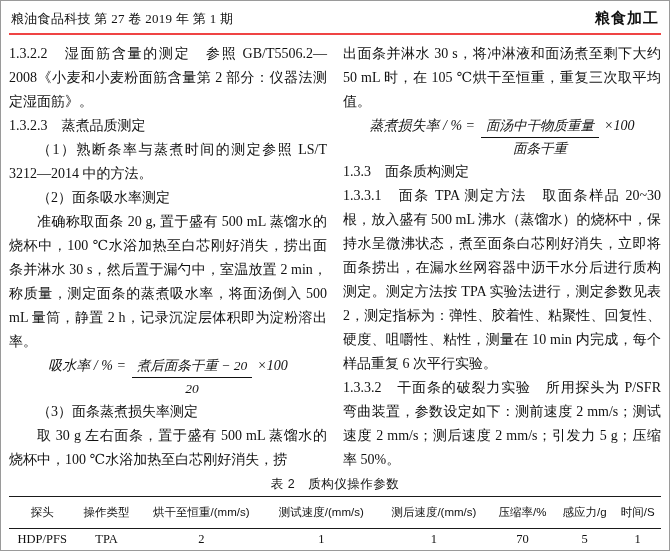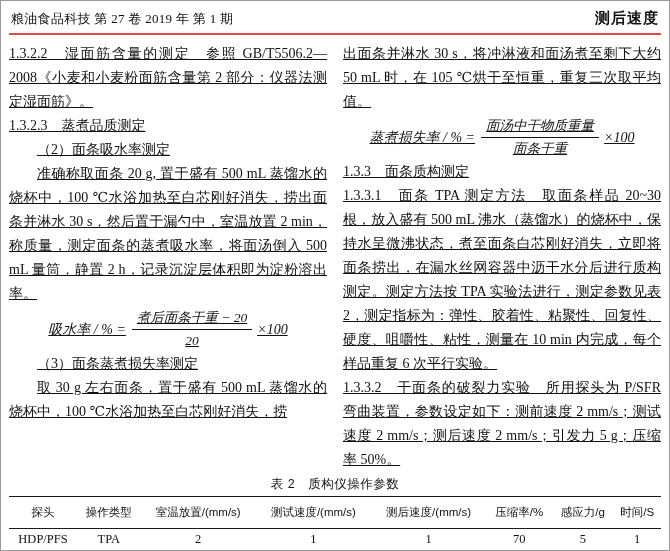--- a/index.html
+++ b/index.html
@@ -15,26 +15,26 @@
   
   .hdr{
     display:flex;justify-content:space-between;align-items:baseline;
     padding:3px 2px 5px 2px;
     border-bottom:2px solid #ef4444;
   }
   .hdr-left{font-size:13px;letter-spacing:.3px;}
   .hdr-right{font-size:15px;font-weight:bold;letter-spacing:1px;}
   
   .columns{display:flex;gap:16px;padding-top:7px;}
-  .col{width:318px;font-size:14px;line-height:24px;text-align:justify;text-decoration:underline;}
+  .col{width:318px;font-size:14px;line-height:24px;text-align:justify;}
   .col p{margin:0;}
   .indent{text-indent:2em;}
   
   .formula{
-    display:flex;justify-content:center;align-items:center;
+    display:flex;justify-content:center;align-items:flex-start;
     font-style:italic;margin:2px 0 1px 0;font-size:14px;line-height:20px;
   }
   .frac{display:inline-flex;flex-direction:column;align-items:center;margin:0 3px;font-size:13.5px;}
   .frac .num{padding:0 5px 1px 5px;border-bottom:1px solid #111;}
   .frac .den{padding-top:1px;}
   .f-lhs{margin-right:3px;}
   .f-rhs{margin-left:2px;}
   
   .tbl-wrap{margin-top:4px;}
   .tbl-title{
@@ -51,28 +51,29 @@
   }
   td{font-size:12.5px;padding:3px 1px;text-align:center;font-family:"Liberation Serif","DejaVu Serif",serif;}
 </style>
 </head>
 <body>
 
 <div class="page">
 
   <div class="hdr">
     <span class="hdr-left">粮油食品科技 第 27 卷 2019 年 第 1 期</span>
-    <span class="hdr-right">测后速度</span>
+    <span class="hdr-right">粮食加工</span>
   </div>
 
   <div class="columns">
 
     <div class="col">
       <p>1.3.2.2　湿面筋含量的测定　参照 GB/T5506.2—2008《小麦和小麦粉面筋含量第 2 部分：仪器法测定湿面筋》。</p>
       <p>1.3.2.3　蒸煮品质测定</p>
+      <p class="indent">（1）熟断条率与蒸煮时间的测定参照 LS/T 3212—2014 中的方法。</p>
       <p class="indent">（2）面条吸水率测定</p>
       <p class="indent">准确称取面条 20 g, 置于盛有 500 mL 蒸馏水的烧杯中，100 ℃水浴加热至白芯刚好消失，捞出面条并淋水 30 s，然后置于漏勺中，室温放置 2 min，称质量，测定面条的蒸煮吸水率，将面汤倒入 500 mL 量筒，静置 2 h，记录沉淀层体积即为淀粉溶出率。</p>
       <div class="formula">
         <span class="f-lhs">吸水率 / % =</span>
         <span class="frac">
           <span class="num">煮后面条干重 − 20</span>
           <span class="den">20</span>
         </span>
         <span class="f-rhs">×100</span>
       </div>
@@ -97,21 +98,21 @@
 
   </div>
 
   <div class="tbl-wrap">
     <div class="tbl-title">表 2　质构仪操作参数</div>
     <table>
       <thead>
         <tr>
           <th>探头</th>
           <th>操作类型</th>
-          <th>室温放置/(mm/s)</th>
+          <th>烘干至恒重/(mm/s)</th>
           <th>测试速度/(mm/s)</th>
           <th>测后速度/(mm/s)</th>
           <th>压缩率/%</th>
           <th>感应力/g</th>
           <th>时间/S</th>
         </tr>
       </thead>
       <tbody>
         <tr>
           <td>HDP/PFS</td>

